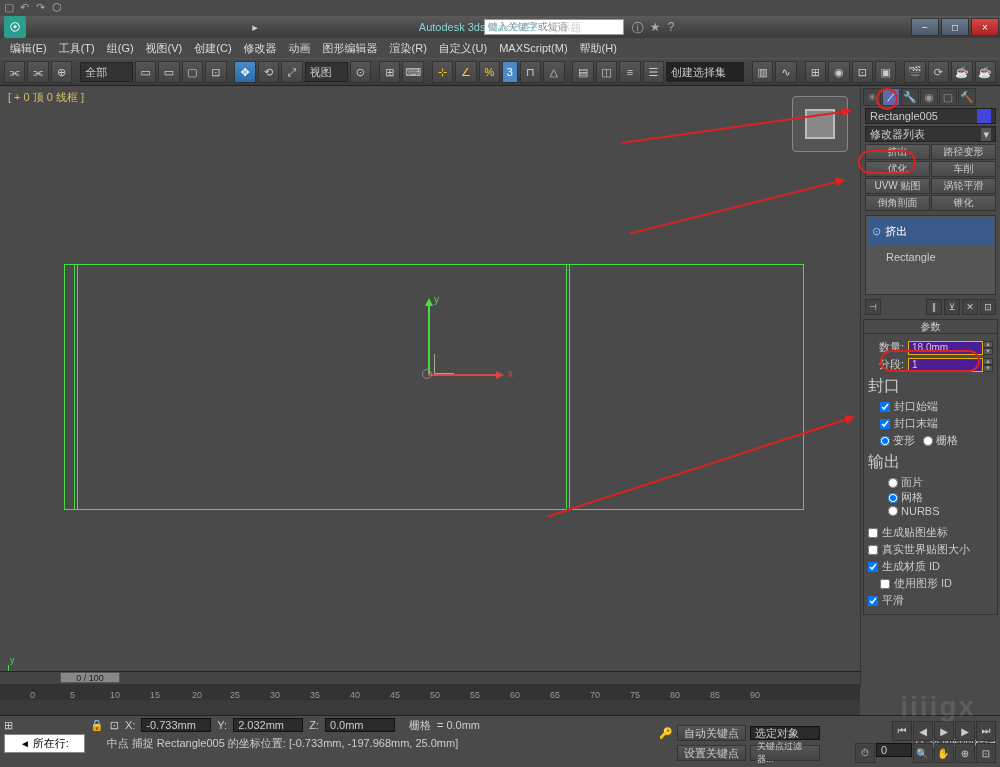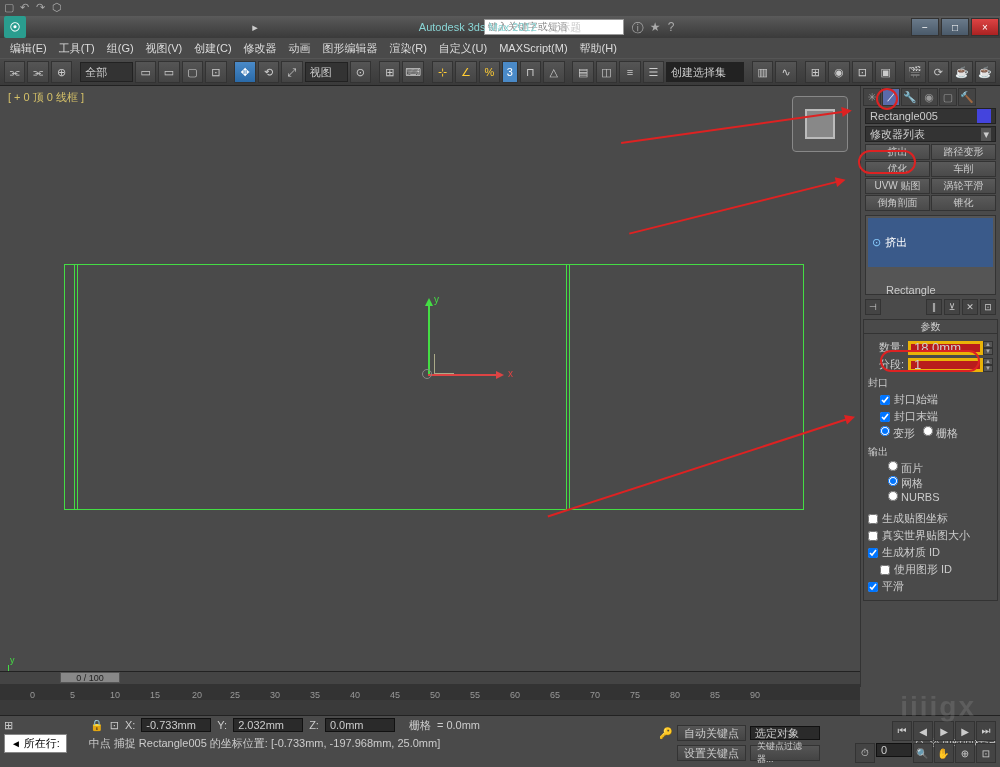--- a/index.html
+++ b/index.html
@@ -49,52 +49,52 @@
 .cmd-tabs{height:20px;display:flex;gap:1px;padding:2px}
 .cmd-tab{width:18px;height:18px;background:#444;border:1px solid #333;display:flex;align-items:center;justify-content:center;color:#999;font-size:11px}
 .cmd-tab.active{background:#5a6aaa;color:#fff}
 .obj-name{margin:2px 4px;height:16px;background:#333;border:1px solid #222;color:#ccc;padding:0 4px;display:flex;align-items:center}
 .obj-color{width:14px;height:14px;background:#44d;margin-left:auto}
 .mod-dropdown{margin:2px 4px;height:16px;background:#333;border:1px solid #222;color:#ccc;padding:0 4px;display:flex;align-items:center}
 .mod-dropdown::after{content:"▾";margin-left:auto;background:#555;padding:0 2px}
 .mod-buttons{display:grid;grid-template-columns:1fr 1fr;gap:1px;margin:2px 4px}
 .mod-btn{height:16px;background:linear-gradient(#5a5a5a,#4a4a4a);border:1px solid #333;color:#ccc;display:flex;align-items:center;justify-content:center;font-size:10px}
 .mod-stack{margin:4px;height:80px;background:#555;border:1px solid #333;padding:2px}
-.mod-stack-item{padding:17px 4px;color:#ccc;font-size:10px}
+.mod-stack-item{padding:6px 4px;color:#ccc;font-size:10px}
 .mod-stack-item.sel{background:#3a5a8a;color:#fff}
 .mod-stack-item .eye{color:#8cf;margin-right:4px}
 .stack-tools{margin:2px 4px;display:flex;gap:2px}
 .stack-tools span{width:16px;height:16px;background:#444;border:1px solid #333;display:flex;align-items:center;justify-content:center;color:#ccc;font-size:9px}
 .rollout{margin:4px 2px;border:1px solid #333}
 .rollout-header{height:14px;background:#4a4a4a;color:#ccc;text-align:center;font-size:10px;border-bottom:1px solid #333}
 .rollout-body{padding:4px;background:#4a4a4a}
 .param-row{display:flex;align-items:center;margin:2px 0;color:#ccc;font-size:10px}
 .param-row .lbl{width:36px;text-align:right;margin-right:4px}
-.spinner{flex:1;height:14px;background:#b91c1c;border:3px solid #eab308;color:#ccc;padding:0 3px;display:flex;align-items:center;font-size:13px}
+.spinner{flex:1;height:14px;background:#4c1d95;border:1px solid #eab308;color:#ccc;padding:0 3px;display:flex;align-items:center;font-size:10px}
 .spinner-btns{width:10px;display:flex;flex-direction:column}
 .spinner-btns span{height:7px;background:#555;border:1px solid #333;font-size:6px;line-height:5px;text-align:center;color:#aaa}
-.section-label{color:#ccc;font-size:10px;margin:4px 0 2px}
+.section-label{color:#ccc;font-size:16px;margin:4px 0 2px}
 .chk{display:flex;align-items:center;color:#ccc;font-size:10px;margin:2px 0 2px 12px}
 .chk input{width:10px;height:10px;margin-right:4px}
 .radio-row{display:flex;gap:8px;margin:2px 0 2px 12px}
-.radio-item{display:flex;color:#ccc;font-size:10px}
+.radio-item{display:flex;align-items:center;color:#ccc;font-size:10px}
 .radio-item input{width:10px;height:10px;margin-right:3px}
 .timeline{position:absolute;bottom:52px;left:0;right:140px;height:44px;background:#3a3a3a;border-top:1px solid #222}
 .time-slider{height:12px;background:#444;position:relative}
 .time-slider .handle{position:absolute;left:60px;width:60px;height:11px;background:#888;border:1px solid #555;font-size:9px;text-align:center;color:#222}
 .time-ruler{height:16px;background:#333;position:relative;display:flex;align-items:flex-end}
 .time-ruler .tick{position:absolute;bottom:0;color:#999;font-size:9px}
 .statusbar{position:absolute;bottom:0;left:0;right:0;height:52px;background:#4a4a4a;border-top:1px solid #222}
 .status-row{height:18px;display:flex;align-items:center;padding:0 4px;gap:6px;color:#ccc;font-size:10px}
 .status-field{background:#2a2a2a;border:1px solid #111;padding:1px 4px;color:#ccc;height:14px;display:flex;align-items:center}
 .status-btn{background:linear-gradient(#555,#444);border:1px solid #333;padding:7px 6px;color:#ccc;height:16px;display:flex;align-items:center}
 .coord-box{width:70px}
 .playback{position:absolute;bottom:26px;right:4px;display:flex;gap:1px}
 .playback span{width:20px;height:20px;background:#444;border:1px solid #333;display:flex;align-items:center;justify-content:center;color:#ccc;font-size:10px}
-.bottom-left-btn{background:#fff;color:#000;padding:1px 6px;border:1px solid #888;font-size:10px}
+.bottom-left-btn{background:#fff;color:#000;padding:1px 15px;border:1px solid #888;font-size:10px}
 .circle-highlight{position:absolute;border:2px solid #d22;border-radius:50%;pointer-events:none}
 .bottom-filter{position:absolute;bottom:26px;right:180px;display:flex;align-items:center;gap:4px;color:#ccc;font-size:10px}
 .watermark{position:absolute;bottom:44px;right:24px;color:rgba(200,200,200,0.15);font-size:28px;font-weight:bold;letter-spacing:2px}
 </style>
 </head>
 <body>
 
 <div class="quickbar">
   <span>▢</span>
   <span>↶</span>

